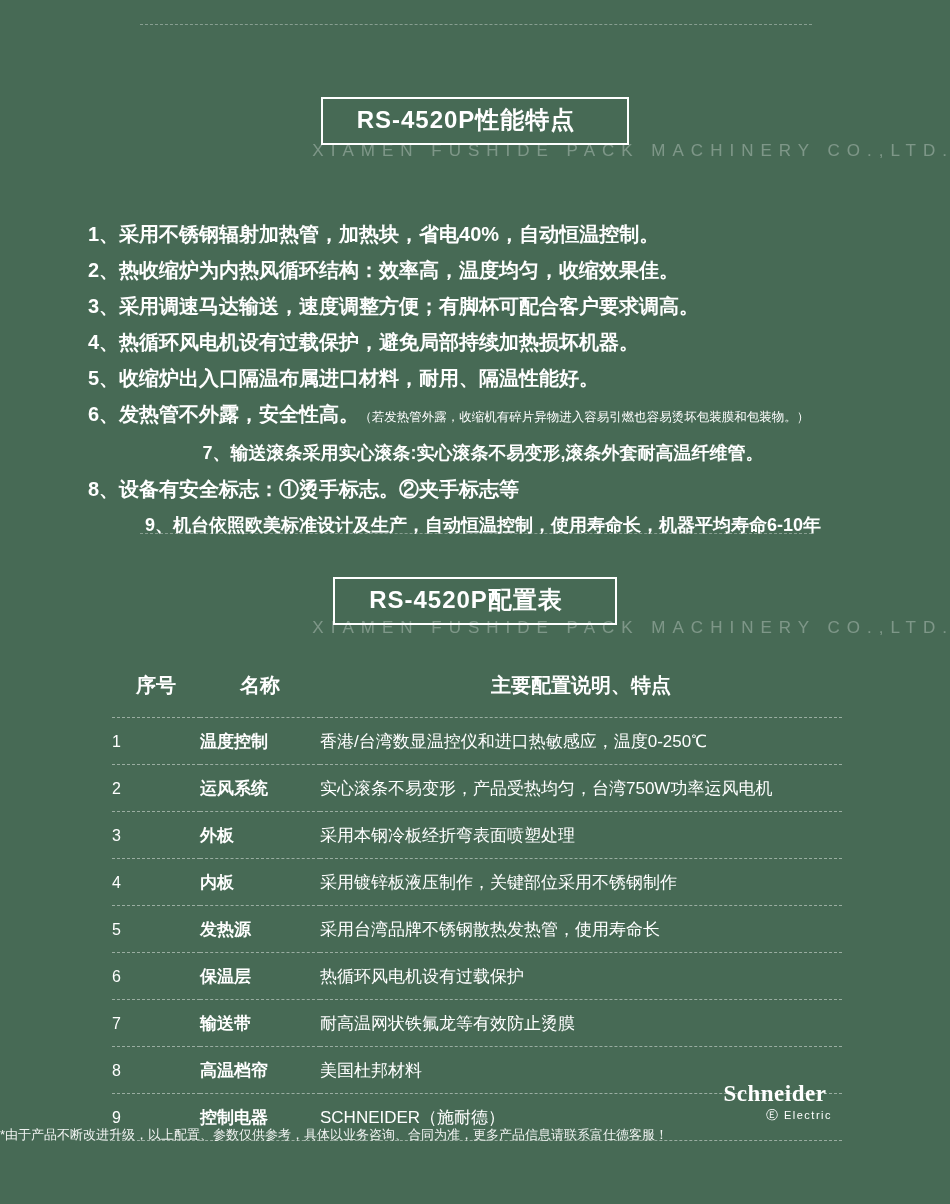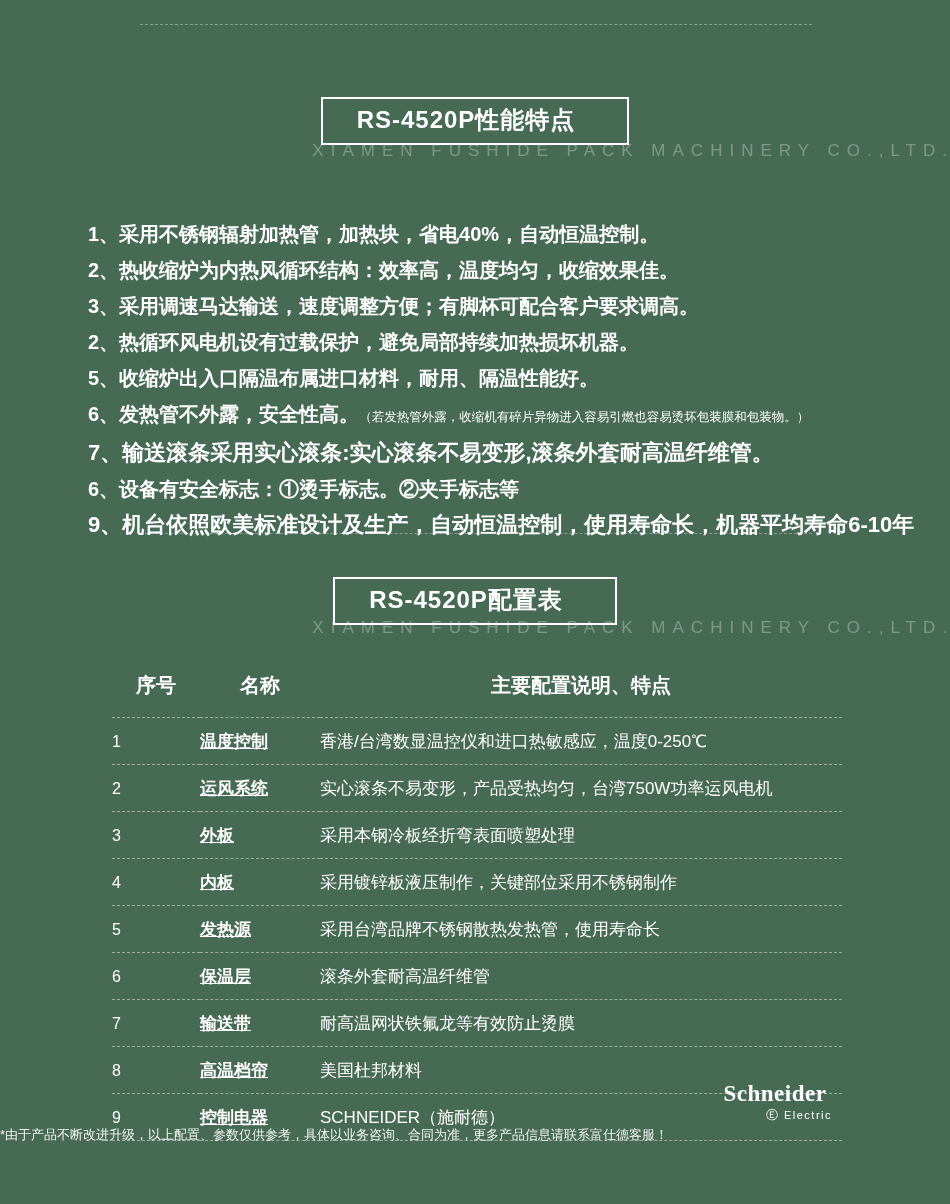--- a/index.html
+++ b/index.html
@@ -74,21 +74,22 @@
     line-height: 32px;
     margin-bottom: 4px;
     white-space: nowrap;
     font-weight: bold;
   }
   .feature-line .note {
     font-size: 12.5px;
     font-weight: normal;
   }
   .feature-line.smaller {
-    font-size: 22px;
+    font-size: 18px;
+    text-align: center;
   }
 
   .mid-rule {
     position: absolute;
     left: 140px;
     top: 533px;
     width: 672px;
     border-top: 1px dashed rgba(255,255,255,0.35);
   }
 
@@ -112,21 +113,21 @@
   th.c1 { width: 88px; }
   th.c2 { width: 120px; }
   td {
     font-size: 17px;
     padding: 12px 0 11px 0;
     border-bottom: 1px dashed rgba(255,255,255,0.45);
     vertical-align: middle;
   }
   tr.head-row th { border-bottom: 1px dashed rgba(255,255,255,0.45); }
   td.c1 { font-size: 16px; }
-  td.c2 { font-weight: bold; font-size: 17px; text-decoration: underline; }
+  td.c2 { font-weight: bold; font-size: 17px; }
   tr:last-child td { border-bottom: 1px dashed rgba(255,255,255,0.45); }
 
   .brand-cell {
     position: relative;
   }
   .schneider {
     position: absolute;
     right: 10px;
     top: -12px;
     text-align: center;
@@ -169,27 +170,27 @@
 
   <div class="watermark" style="top:141px;">XIAMEN FUSHIDE PACK MACHINERY CO.,LTD.</div>
   <div class="section-head" style="top:97px;">
     <span class="head-box">RS-4520P性能特点</span>
   </div>
 
   <div class="features">
     <div class="feature-line">1、采用不锈钢辐射加热管，加热块，省电40%，自动恒温控制。</div>
     <div class="feature-line">2、热收缩炉为内热风循环结构：效率高，温度均匀，收缩效果佳。</div>
     <div class="feature-line">3、采用调速马达输送，速度调整方便；有脚杯可配合客户要求调高。</div>
-    <div class="feature-line">2、热循环风电机设有过载保护，避免局部持续加热损坏机器。</div>
+    <div class="feature-line">4、热循环风电机设有过载保护，避免局部持续加热损坏机器。</div>
     <div class="feature-line">5、收缩炉出入口隔温布属进口材料，耐用、隔温性能好。</div>
     <div class="feature-line">
       <span>6、发热管不外露，安全性高。</span><span class="note">（若发热管外露，收缩机有碎片异物进入容易引燃也容易烫坏包装膜和包装物。）</span>
     </div>
     <div class="feature-line smaller">7、输送滚条采用实心滚条:实心滚条不易变形,滚条外套耐高温纤维管。</div>
-    <div class="feature-line">6、设备有安全标志：①烫手标志。②夹手标志等</div>
+    <div class="feature-line">8、设备有安全标志：①烫手标志。②夹手标志等</div>
     <div class="feature-line smaller">9、机台依照欧美标准设计及生产，自动恒温控制，使用寿命长，机器平均寿命6-10年</div>
   </div>
 
   <div class="mid-rule"></div>
 
   <div class="watermark" style="top:618px;">XIAMEN FUSHIDE PACK MACHINERY CO.,LTD.</div>
   <div class="section-head" style="top:577px;">
     <span class="head-box">RS-4520P配置表</span>
   </div>
 
@@ -222,21 +223,21 @@
         <td class="c3">采用镀锌板液压制作，关键部位采用不锈钢制作</td>
       </tr>
       <tr>
         <td class="c1">5</td>
         <td class="c2">发热源</td>
         <td class="c3">采用台湾品牌不锈钢散热发热管，使用寿命长</td>
       </tr>
       <tr>
         <td class="c1">6</td>
         <td class="c2">保温层</td>
-        <td class="c3">滚条外套耐高温纤维管</td>
+        <td class="c3">热循环风电机设有过载保护</td>
       </tr>
       <tr>
         <td class="c1">7</td>
         <td class="c2">输送带</td>
         <td class="c3">耐高温网状铁氟龙等有效防止烫膜</td>
       </tr>
       <tr>
         <td class="c1">8</td>
         <td class="c2">高温档帘</td>
         <td class="c3">美国杜邦材料</td>

